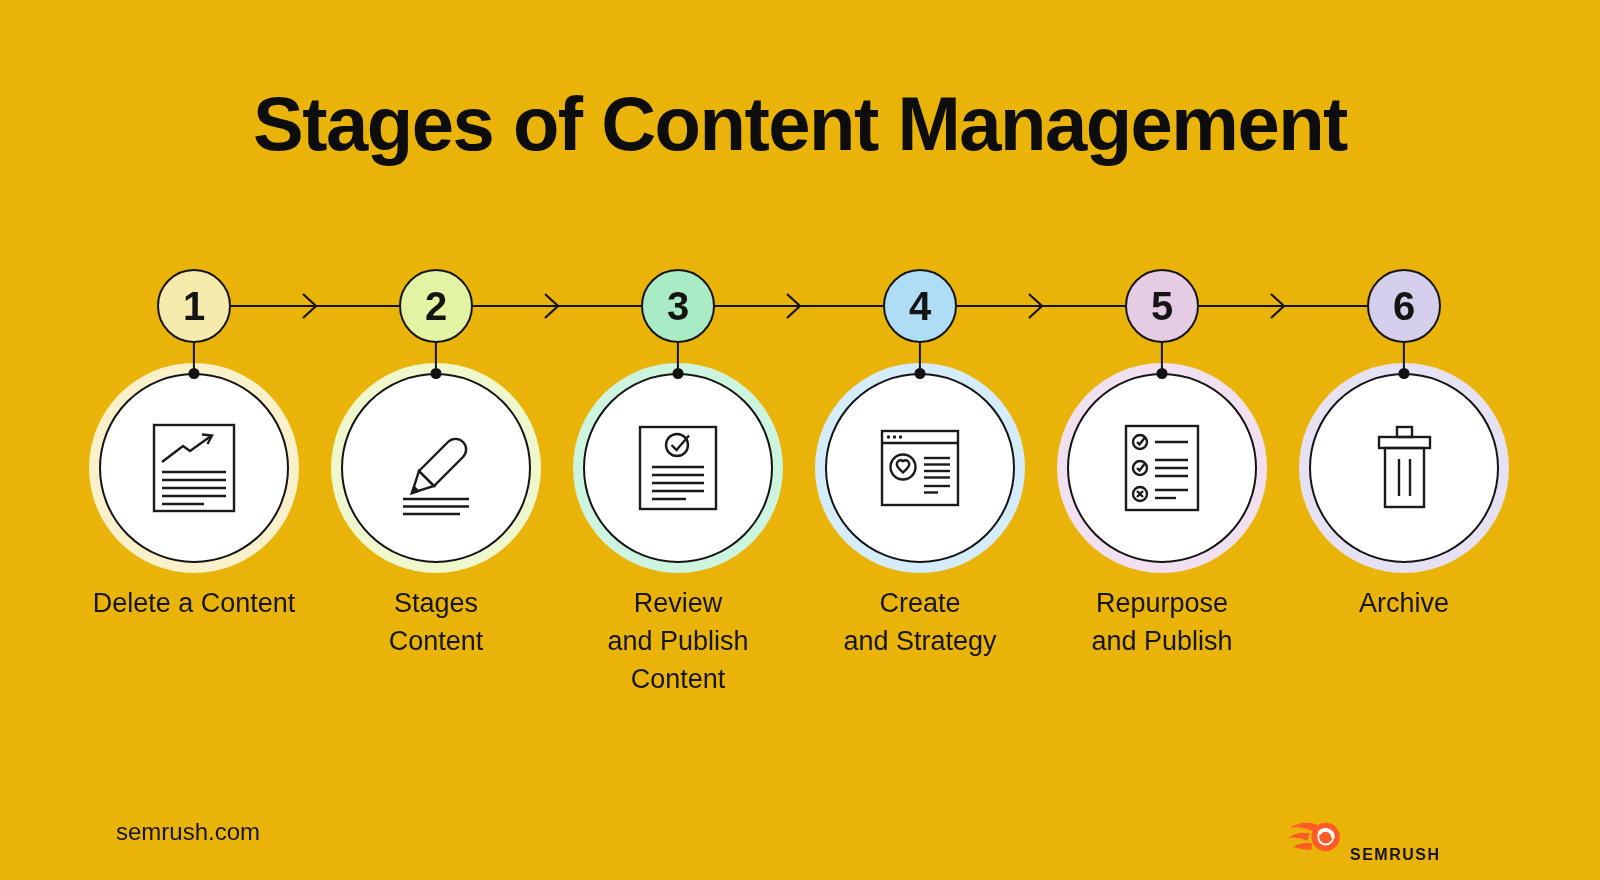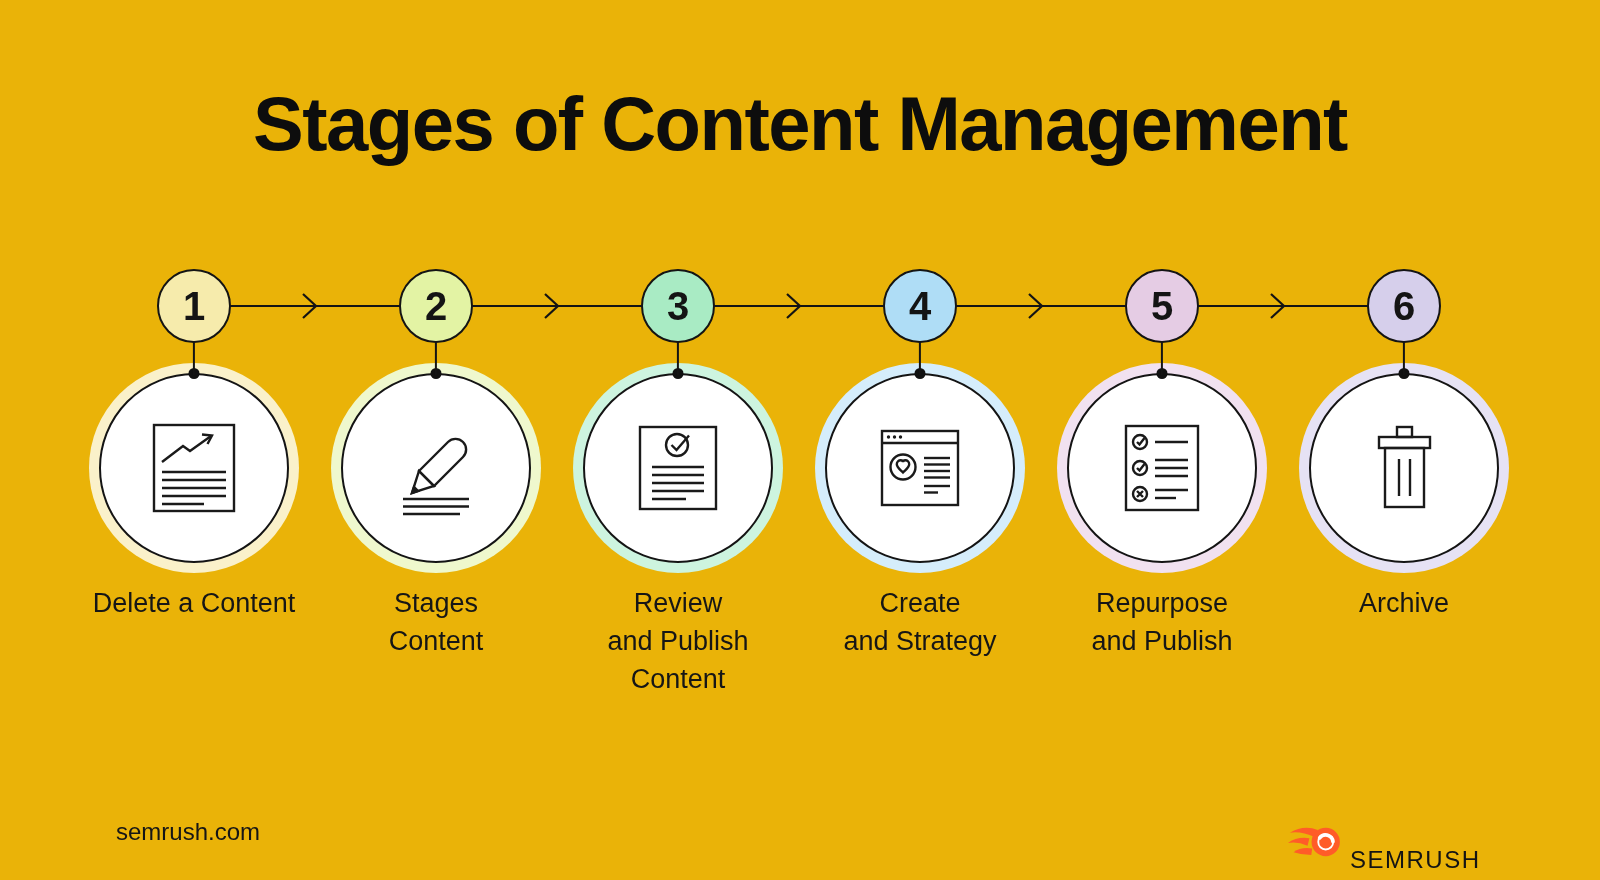--- a/index.html
+++ b/index.html
@@ -18,21 +18,21 @@
   .stub{position:absolute;left:0;top:341px;width:2.2px;height:34px;background:#141414;
         transform:translateX(-50%);z-index:2;}
   .num-circle{position:absolute;left:0;top:269px;width:74px;height:74px;border-radius:50%;
         border:2.4px solid #141414;box-sizing:border-box;transform:translateX(-50%);
         display:flex;align-items:center;justify-content:center;z-index:4;}
   .num{font-size:40px;font-weight:700;color:#141414;line-height:1;}
   .label{position:absolute;left:-120px;top:584px;width:240px;text-align:center;
          font-size:27px;line-height:38px;color:#161616;}
   .footer-site{position:absolute;left:84px;top:818px;font-size:24px;color:#161616;margin-left:32px;}
   .brand{position:absolute;left:1288px;top:810px;display:flex;align-items:center;gap:8px;}
-  .brand-word{font-size:24px;font-weight:400;letter-spacing:1.5px;color:#141414;margin-top:36px;}
+  .brand-word{font-size:16px;font-weight:700;letter-spacing:1.5px;color:#141414;margin-top:36px;}
   .stage-icon{display:block;}
 </style>
 </head>
 <body>
 
 <div class="canvas">
   <h1 class="title">Stages of Content Management</h1>
   <svg class="connector-svg" width="1600" height="880">
       <line x1="194" y1="306" x2="1404" y2="306" stroke="#141414" stroke-width="2.2"></line>
       <path d="M303 294 L316 306 L303 318" fill="none" stroke="#141414" stroke-width="2.2"></path>

